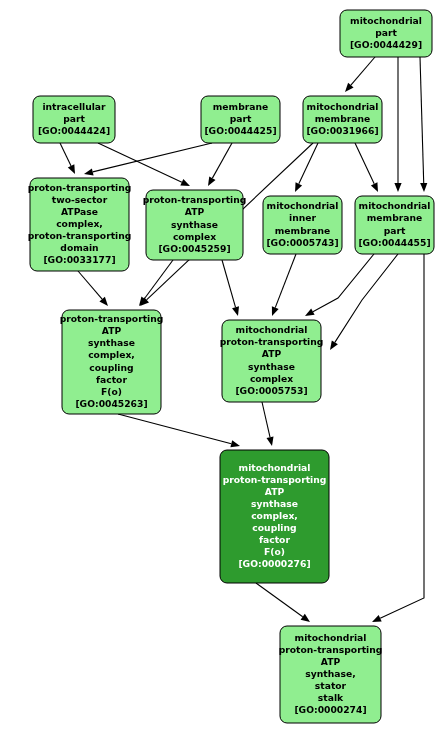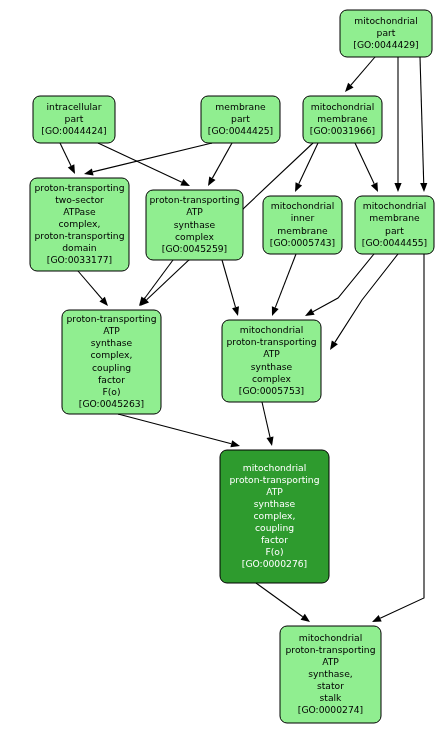--- a/index.html
+++ b/index.html
@@ -7,20 +7,21 @@
     padding: 0;
     background: #ffffff;
   }
   #canvas {
     position: relative;
     width: 448px;
     height: 730px;
     background: #ffffff;
     font-family: "DejaVu Sans", sans-serif;
     overflow: hidden;
+    font-weight: bold;
   }
   svg.graph {
     position: absolute;
     left: 0;
     top: 0;
     width: 448px;
     height: 730px;
   }
   .node-rect {
     stroke: #000000;

